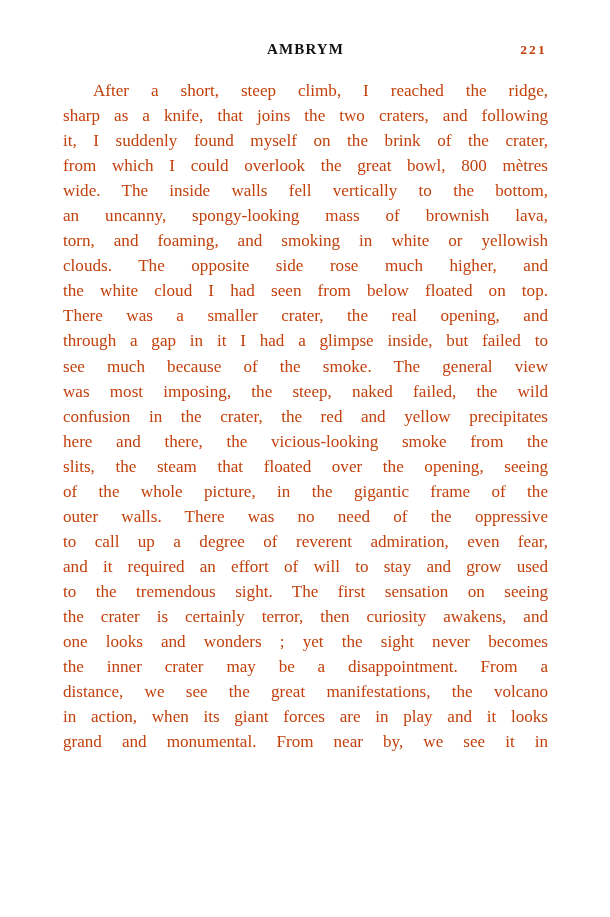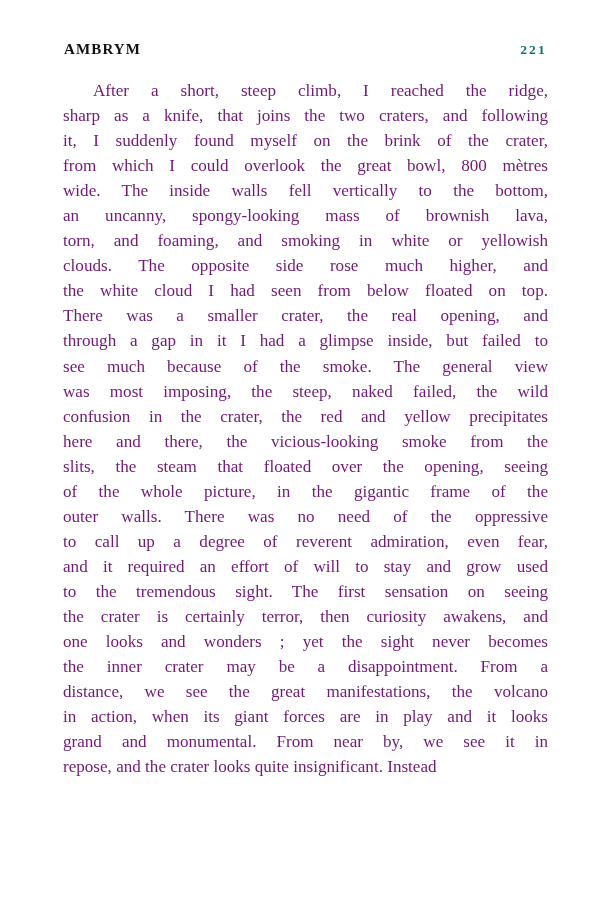--- a/index.html
+++ b/index.html
@@ -27,52 +27,52 @@
     position: absolute;
     left: 63px;
     top: 41px;
     width: 484px;
     height: 22px;
   }
   .running-head .head-title {
     position: absolute;
     left: 0;
     right: 0;
-    text-align: left;
+    text-align: center;
     font-size: 15px;
     font-weight: bold;
     letter-spacing: 1.1px;
     color: #141210;
     text-indent: 1.1px;
   }
   .running-head .folio {
     position: absolute;
     right: 0;
     top: 1px;
     font-size: 13.5px;
     font-weight: bold;
     letter-spacing: 2.2px;
-    color: #0f766e;
+    color: #c2410c;
   }
 
   
   .textblock {
     position: absolute;
     left: 63px;
     top: 78px;
     width: 485px;
   }
 
   .para {
     margin: 0;
     font-size: 17.1px;
     line-height: 25.05px;
     text-align: justify;
     text-justify: inter-word;
-    color: #701a75;
+    color: #c2410c;
   }
 
   
   .line {
     display: block;
     white-space: pre;
     height: 25.05px;
     line-height: 25.05px;
   }
   .line > .stretch {
@@ -128,17 +128,16 @@
         <span class="line"><span class="stretch">outer walls.   There was no need of the oppressive</span></span>
         <span class="line"><span class="stretch">to call up a degree of reverent admiration, even fear,</span></span>
         <span class="line"><span class="stretch">and it required an effort of will to stay and grow used</span></span>
         <span class="line"><span class="stretch">to the tremendous sight.   The first sensation on seeing</span></span>
         <span class="line"><span class="stretch">the crater is certainly terror, then curiosity awakens, and</span></span>
         <span class="line"><span class="stretch">one looks and wonders ; yet the sight never becomes</span></span>
         <span class="line"><span class="stretch">the inner crater may be a disappointment.   From a</span></span>
         <span class="line"><span class="stretch">distance, we see the great manifestations, the volcano</span></span>
         <span class="line"><span class="stretch">in action, when its giant forces are in play and it looks</span></span>
         <span class="line"><span class="stretch">grand and monumental.   From near by, we see it in</span></span>
-        <span class="line last"><span class="stretch">repose, and the crater looks quite insignificant.   Instead</span></span>
       </p>
   </div>
 
 </div>
 
 </body></html>

